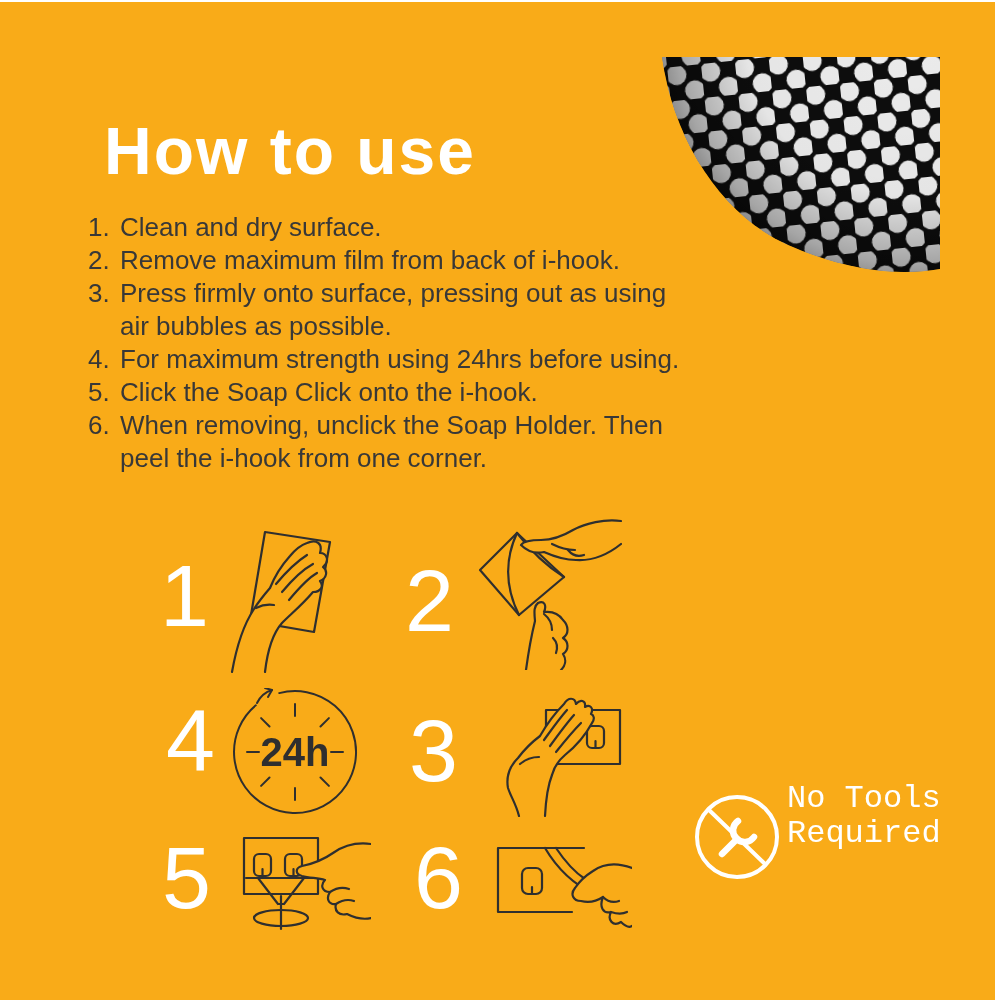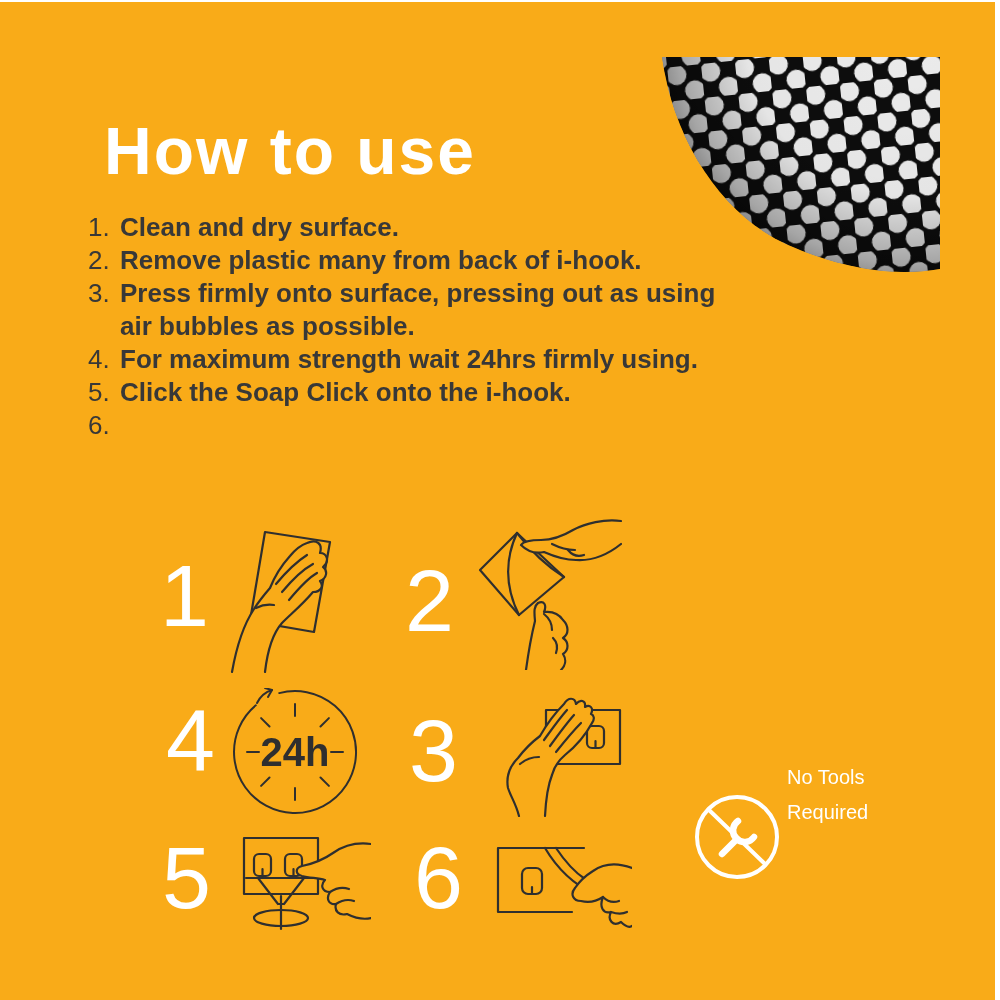--- a/index.html
+++ b/index.html
@@ -5,23 +5,23 @@
   html,body{margin:0;padding:0;background:#ffffff;}
   .poster{position:relative;width:1000px;height:1000px;background:#ffffff;overflow:hidden;
           font-family:"Liberation Sans",sans-serif;}
   .canvas{position:absolute;left:0;top:2px;width:995px;height:998px;background:var(--background,#F9AB18);}
   .abs{position:absolute;}
   .title{position:absolute;left:104px;top:118px;font-size:66px;line-height:1;font-weight:bold;
          letter-spacing:2px;color:var(--white,#fff);margin:0;}
   .ins{position:absolute;left:88px;top:211px;width:648px;margin:0;padding:0;list-style:none;}
   .ins-item{display:flex;font-size:26px;line-height:33px;color:var(--text_dark,#383838);}
   .ins-num{width:32px;flex:none;}
-  .ins-txt{white-space:pre-line;font-weight:bold;}
+  .ins-txt{white-space:pre-line;}
   .stepnum{position:absolute;font-size:88px;line-height:88px;color:var(--white,#fff);width:70px;}
-  .badge-tx{position:absolute;left:787px;top:760px;font-size:20px;line-height:35px;color:var(--white,#fff);}
+  .badge-tx{position:absolute;left:787px;top:781px;font-size:32px;line-height:35px;color:var(--white,#fff);font-family:Liberation Mono, monospace;}
   
   .ln{fill:none;stroke:var(--line_art,#2F2F2F);stroke-width:2.2;stroke-linecap:round;stroke-linejoin:round;}
   .fillbg{fill:var(--background,#F9AB18);stroke:none;}
   .wln{fill:none;stroke:var(--white,#fff);stroke-width:4;stroke-linecap:round;stroke-linejoin:round;}
   .wthick{fill:none;stroke:var(--white,#fff);stroke-width:6.5;stroke-linecap:round;stroke-linejoin:round;}
   .clocktext{font-family:"Liberation Sans",sans-serif;font-weight:bold;font-size:40px;fill:var(--line_art,#2F2F2F);}
 </style>
 </head>
 <body>
 
@@ -54,37 +54,39 @@
 
   <h1 class="title">How to use</h1>
 
   <ol class="ins">
     <li class="ins-item">
       <span class="ins-num">1.</span>
       <span class="ins-txt">Clean and dry surface.</span>
     </li>
     <li class="ins-item">
       <span class="ins-num">2.</span>
-      <span class="ins-txt">Remove plastic many from back of i-hook.</span>
+      <span class="ins-txt">Remove maximum film from back of i-hook.</span>
     </li>
     <li class="ins-item">
       <span class="ins-num">3.</span>
       <span class="ins-txt">Press firmly onto surface, pressing out as using
 air bubbles as possible.</span>
     </li>
     <li class="ins-item">
       <span class="ins-num">4.</span>
-      <span class="ins-txt">For maximum strength wait 24hrs firmly using.</span>
+      <span class="ins-txt">For maximum strength using 24hrs before using.</span>
     </li>
     <li class="ins-item">
       <span class="ins-num">5.</span>
       <span class="ins-txt">Click the Soap Click onto the i-hook.</span>
     </li>
     <li class="ins-item">
       <span class="ins-num">6.</span>
+      <span class="ins-txt">When removing, unclick the Soap Holder. Then
+peel the i-hook from one corner.</span>
     </li>
   </ol>
 
   <div class="stepnum" style="left:160px;top:552px;">1</div>
   <div class="stepnum" style="left:405px;top:557px;">2</div>
   <div class="stepnum" style="left:166px;top:697px;">4</div>
   <div class="stepnum" style="left:409px;top:707px;">3</div>
   <div class="stepnum" style="left:162px;top:834px;">5</div>
   <div class="stepnum" style="left:414px;top:834px;">6</div>
 

